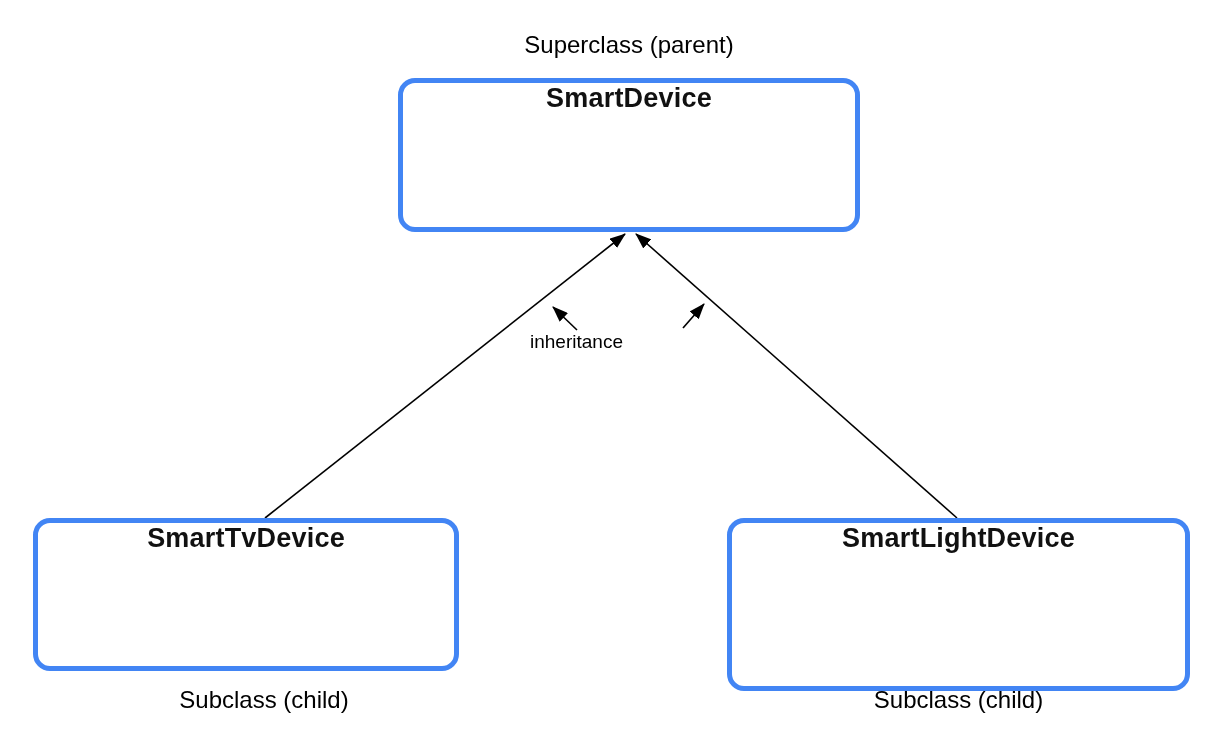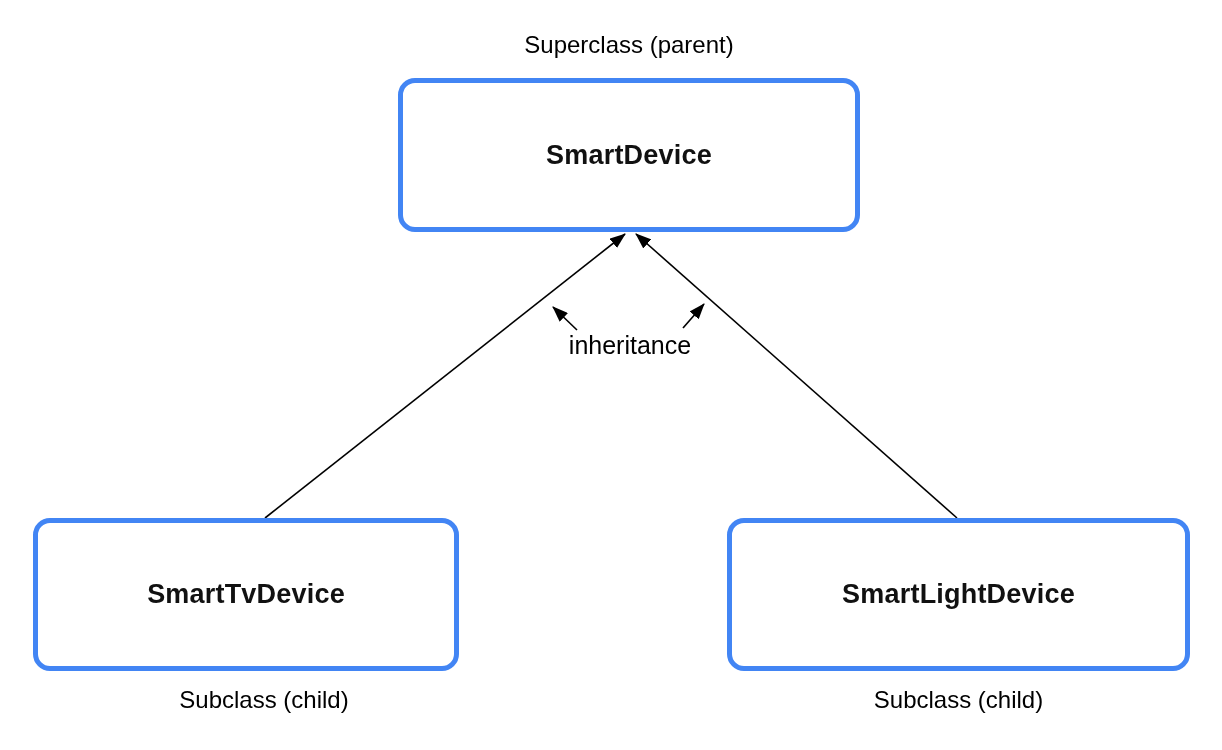--- a/index.html
+++ b/index.html
@@ -22,40 +22,39 @@
     width: 1222px;
     height: 750px;
   }
   .class-box {
     position: absolute;
     box-sizing: border-box;
     background: #ffffff;
     border: 5px solid #4285f4;
     border-radius: 17px;
     display: flex;
-    align-items: center;
     justify-content: center;
   }
   .superclass-box {
     left: 398px;
     top: 78px;
     width: 462px;
     height: 154px;
   }
   .subclass-box-left {
     left: 33px;
     top: 518px;
     width: 426px;
     height: 153px;
   }
   .subclass-box-right {
     left: 727px;
     top: 518px;
     width: 463px;
-    height: 153px;
+    height: 173px;
   }
   .class-name {
     font-size: 27px;
     font-weight: 600;
     color: #111111;
     letter-spacing: 0.2px;
   }
   .role-label {
     position: absolute;
     font-size: 24px;
@@ -75,22 +74,21 @@
   .subclass-label-right {
     left: 727px;
     top: 686px;
     width: 463px;
   }
   .inh-label {
     position: absolute;
     left: 530px;
     top: 331px;
     width: 200px;
-    text-align: center;
-    font-size: 25px;
+    font-size: 19px;
     color: #000000;
   }
 </style>
 </head>
 <body>
 
 <div class="canvas">
 
   <svg class="connector-layer" viewBox="0 0 1222 750" xmlns="http://www.w3.org/2000/svg">
     <defs>

